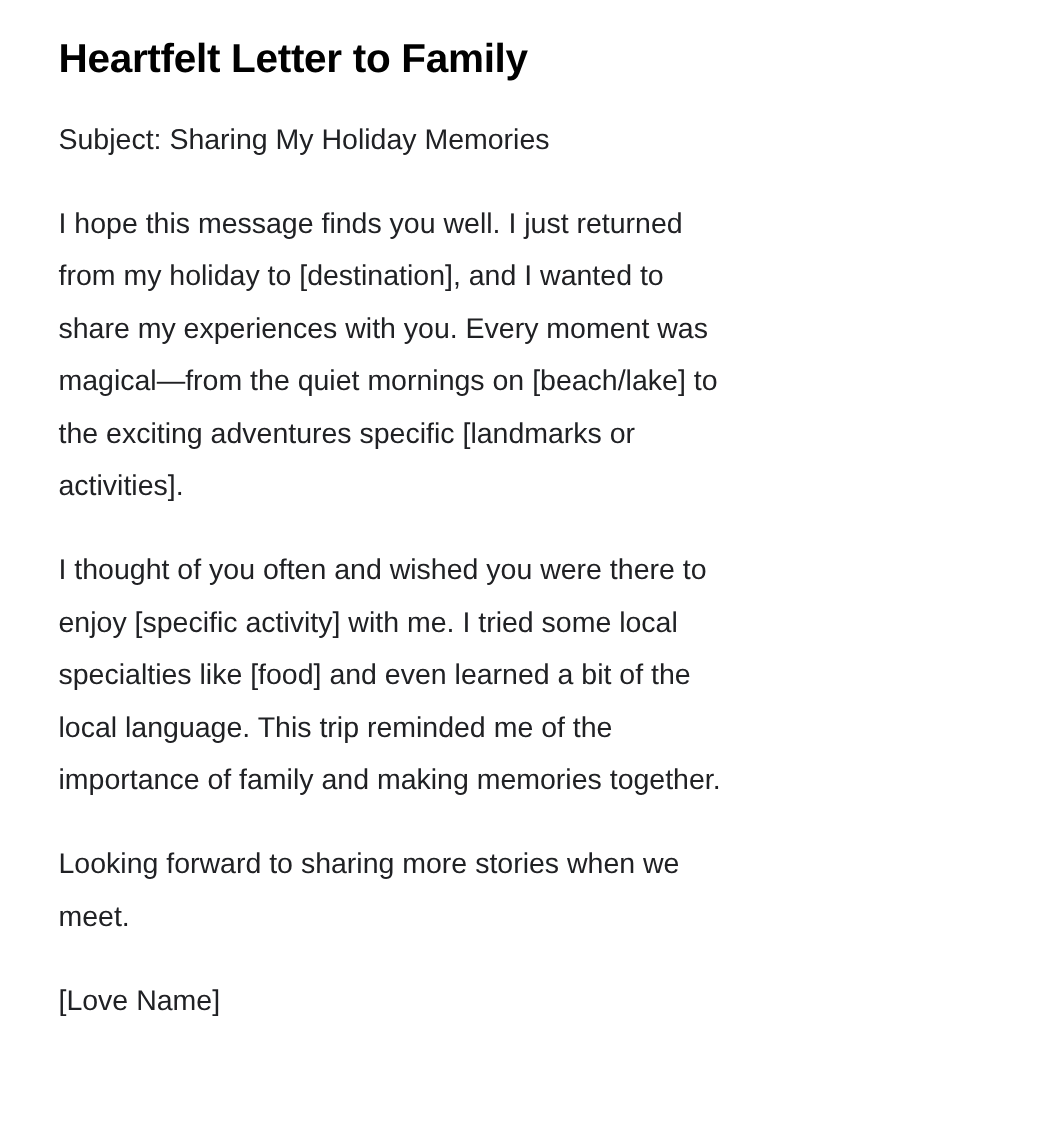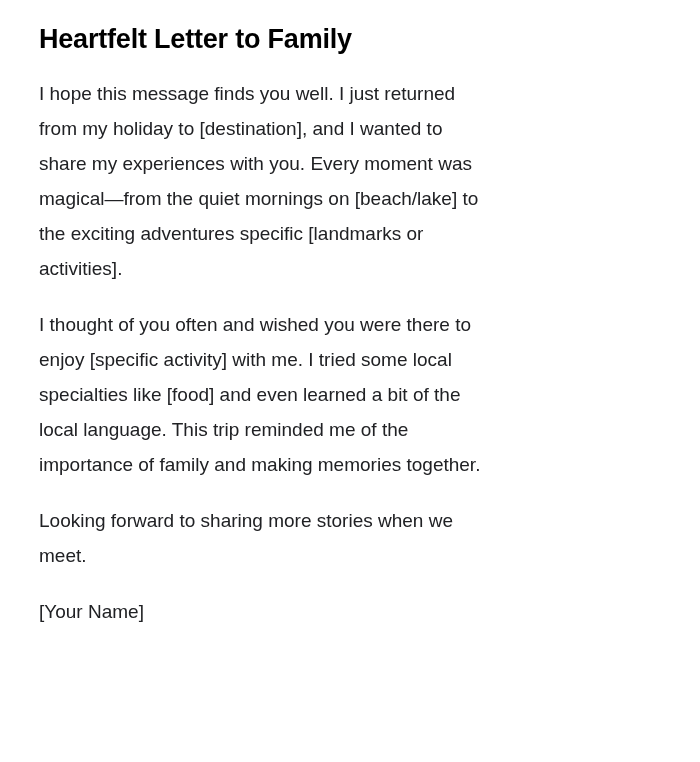--- a/index.html
+++ b/index.html
@@ -47,25 +47,26 @@
   }
 </style>
 </head>
 <body>
 
 <div class="page">
   <article class="letter">
 
     <h1 class="doc-title">Heartfelt Letter to Family</h1>
 
+    <p class="para">Subject: Sharing My Holiday Memories</p>
 
 
     <p class="para">I hope this message finds you well. I just returned from my holiday to [destination], and I wanted to share my experiences with you. Every moment was magical—from the quiet mornings on [beach/lake] to the exciting adventures specific [landmarks or activities].</p>
 
     <p class="para">I thought of you often and wished you were there to enjoy [specific activity] with me. I tried some local specialties like [food] and even learned a bit of the local language. This trip reminded me of the importance of family and making memories together.</p>
 
     <p class="para">Looking forward to sharing more stories when we meet.</p>
 
 
-    <p class="para">[Your Name]</p>
+    <p class="para">[Love Name]</p>
 
   </article>
 </div>
 
 </body></html>

